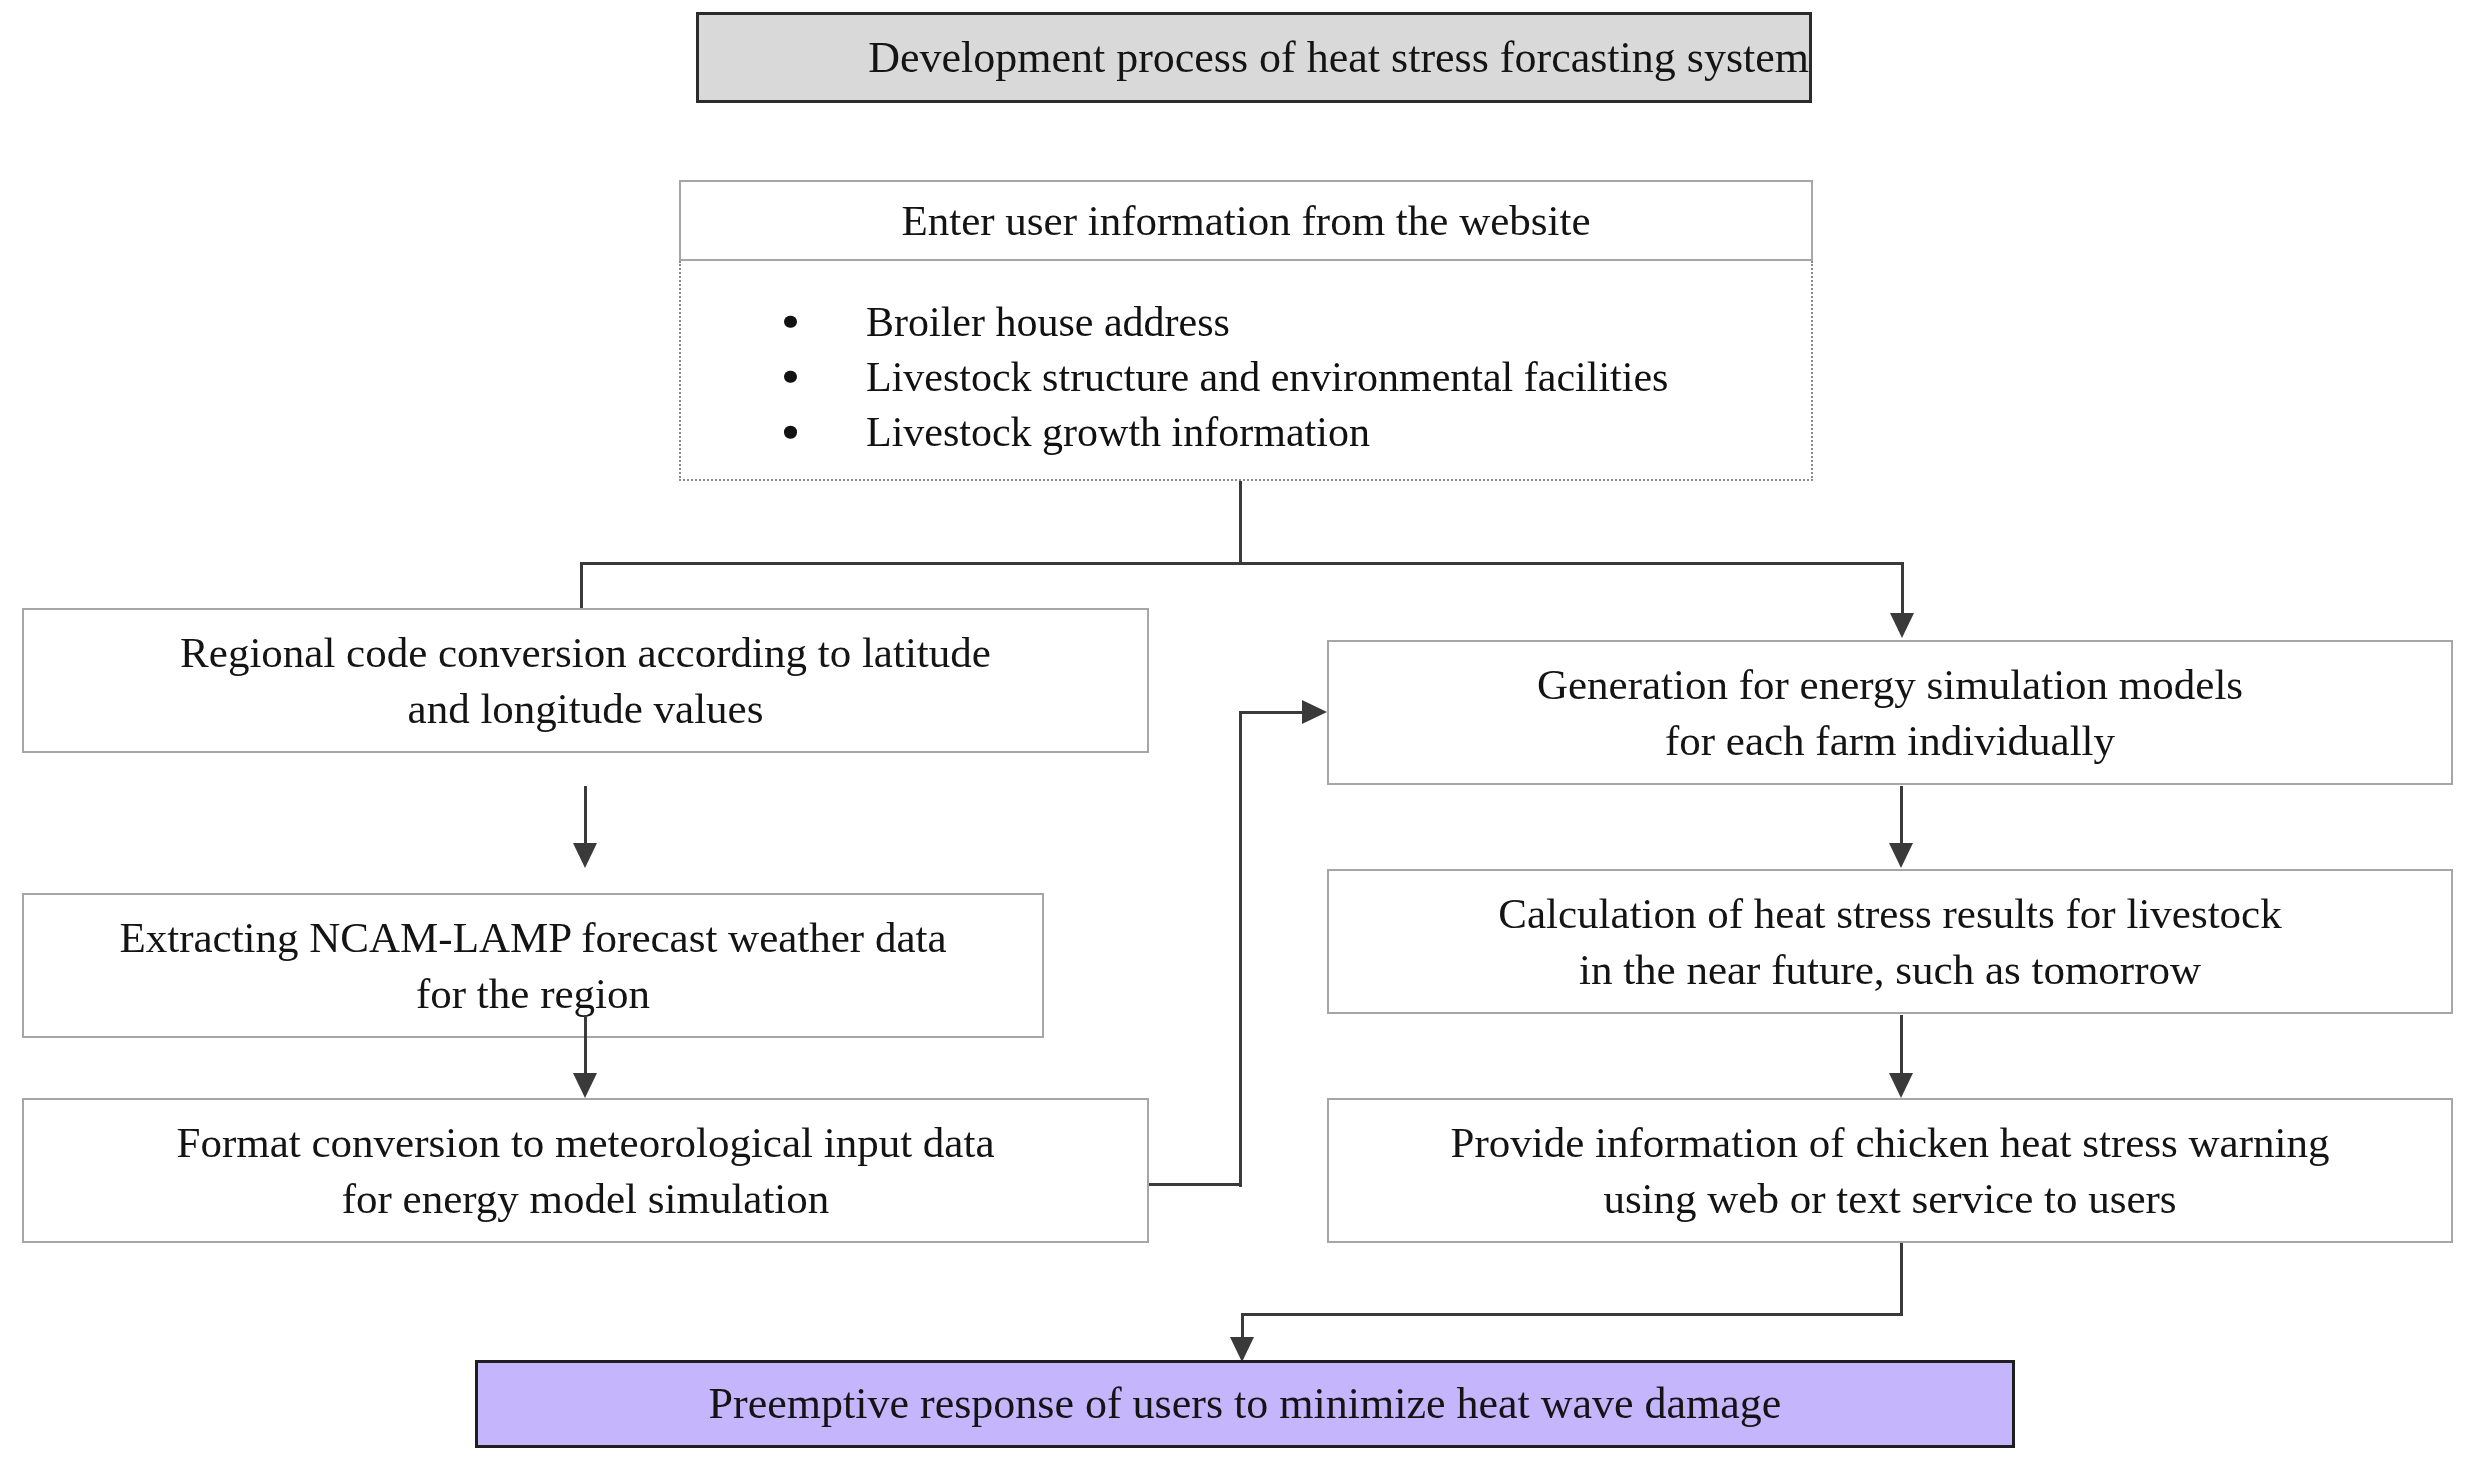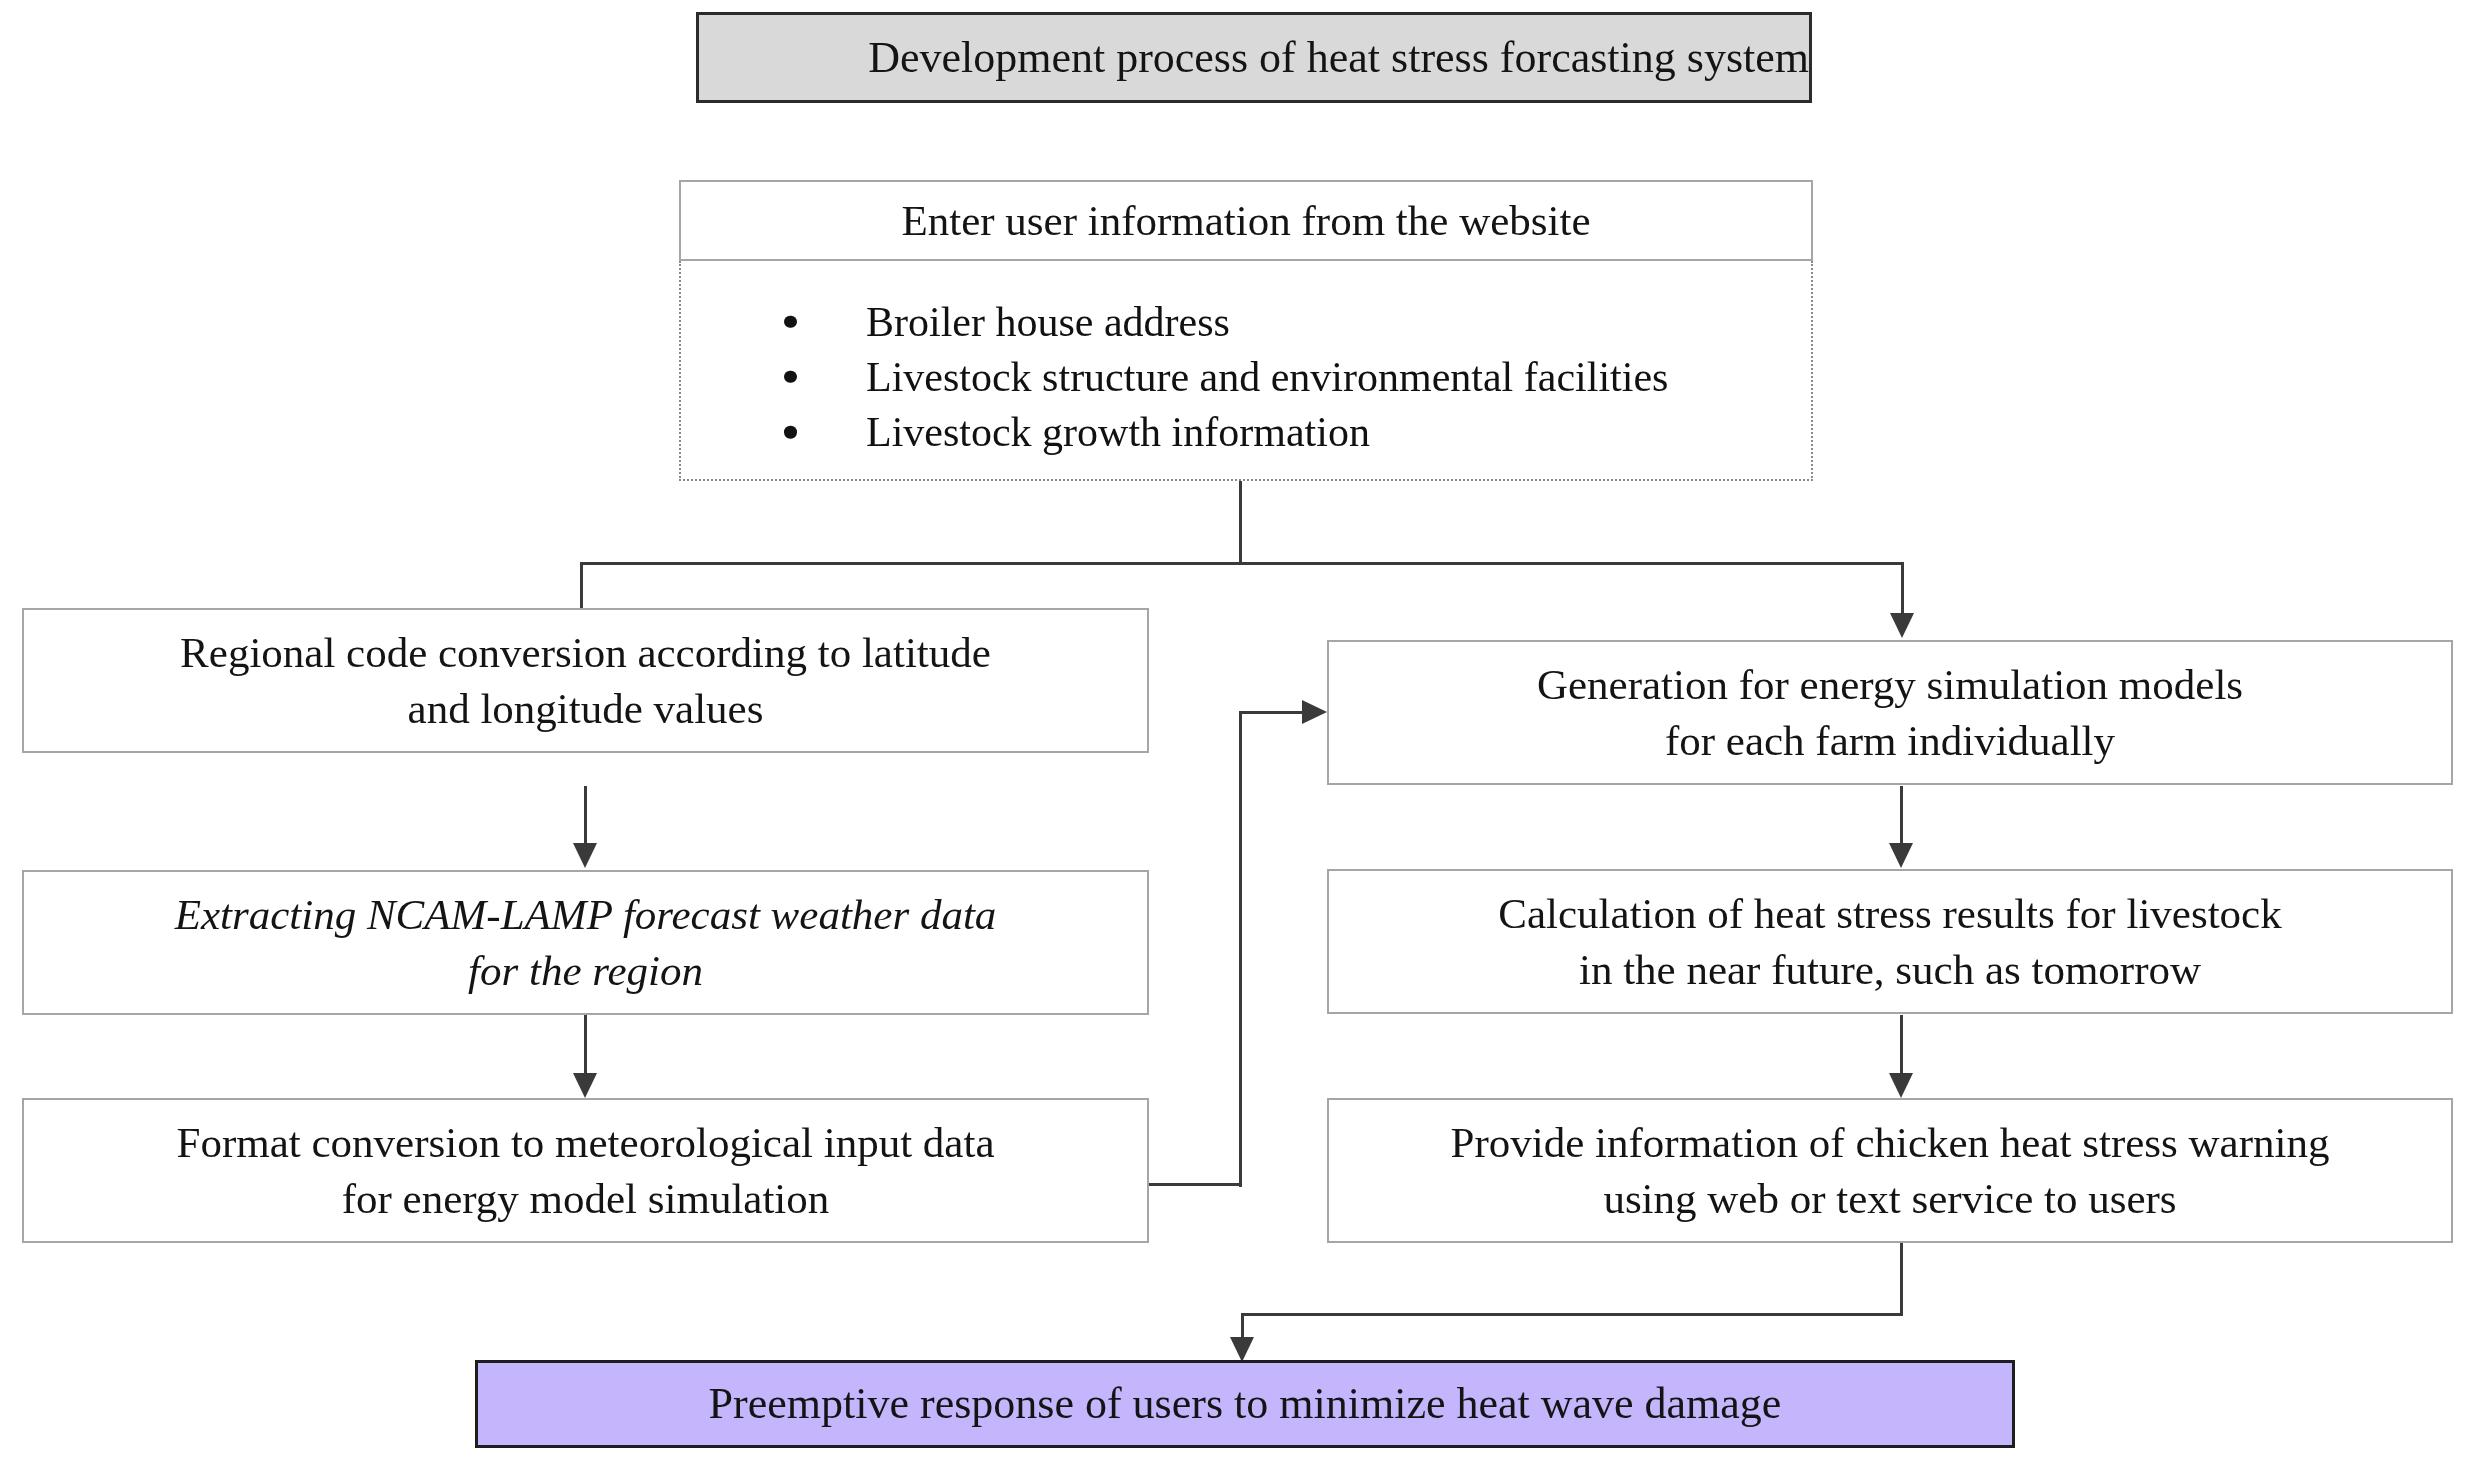--- a/index.html
+++ b/index.html
@@ -155,21 +155,21 @@
   <div class="lineV" style="left:580px; top:562px; height:51px;"></div>
   <div class="arrowDown" style="left:569px; top:613px;"></div>
   <div class="lineV" style="left:1901px; top:562px; height:51px;"></div>
   <div class="arrowDown" style="left:1890px; top:613px;"></div>
 
   <div class="node proc-box" style="left:22px; top:608px; width:1127px; height:145px;">
     <span class="txt">Regional code conversion according to latitude
 and longitude values</span>
   </div>
 
-  <div class="node proc-box" style="left:22px; top:870px; width:1127px; height:145px;font-style:italic;">
+  <div class="node proc-box" style="left:22px; top:893px; width:1022px; height:145px;">
     <span class="txt">Extracting NCAM-LAMP forecast weather data
 for the region</span>
   </div>
 
   <div class="node proc-box" style="left:22px; top:1098px; width:1127px; height:145px;">
     <span class="txt">Format conversion to meteorological input data
 for energy model simulation</span>
   </div>
 
   <div class="lineV" style="left:584px; top:786px; height:57px;"></div>

